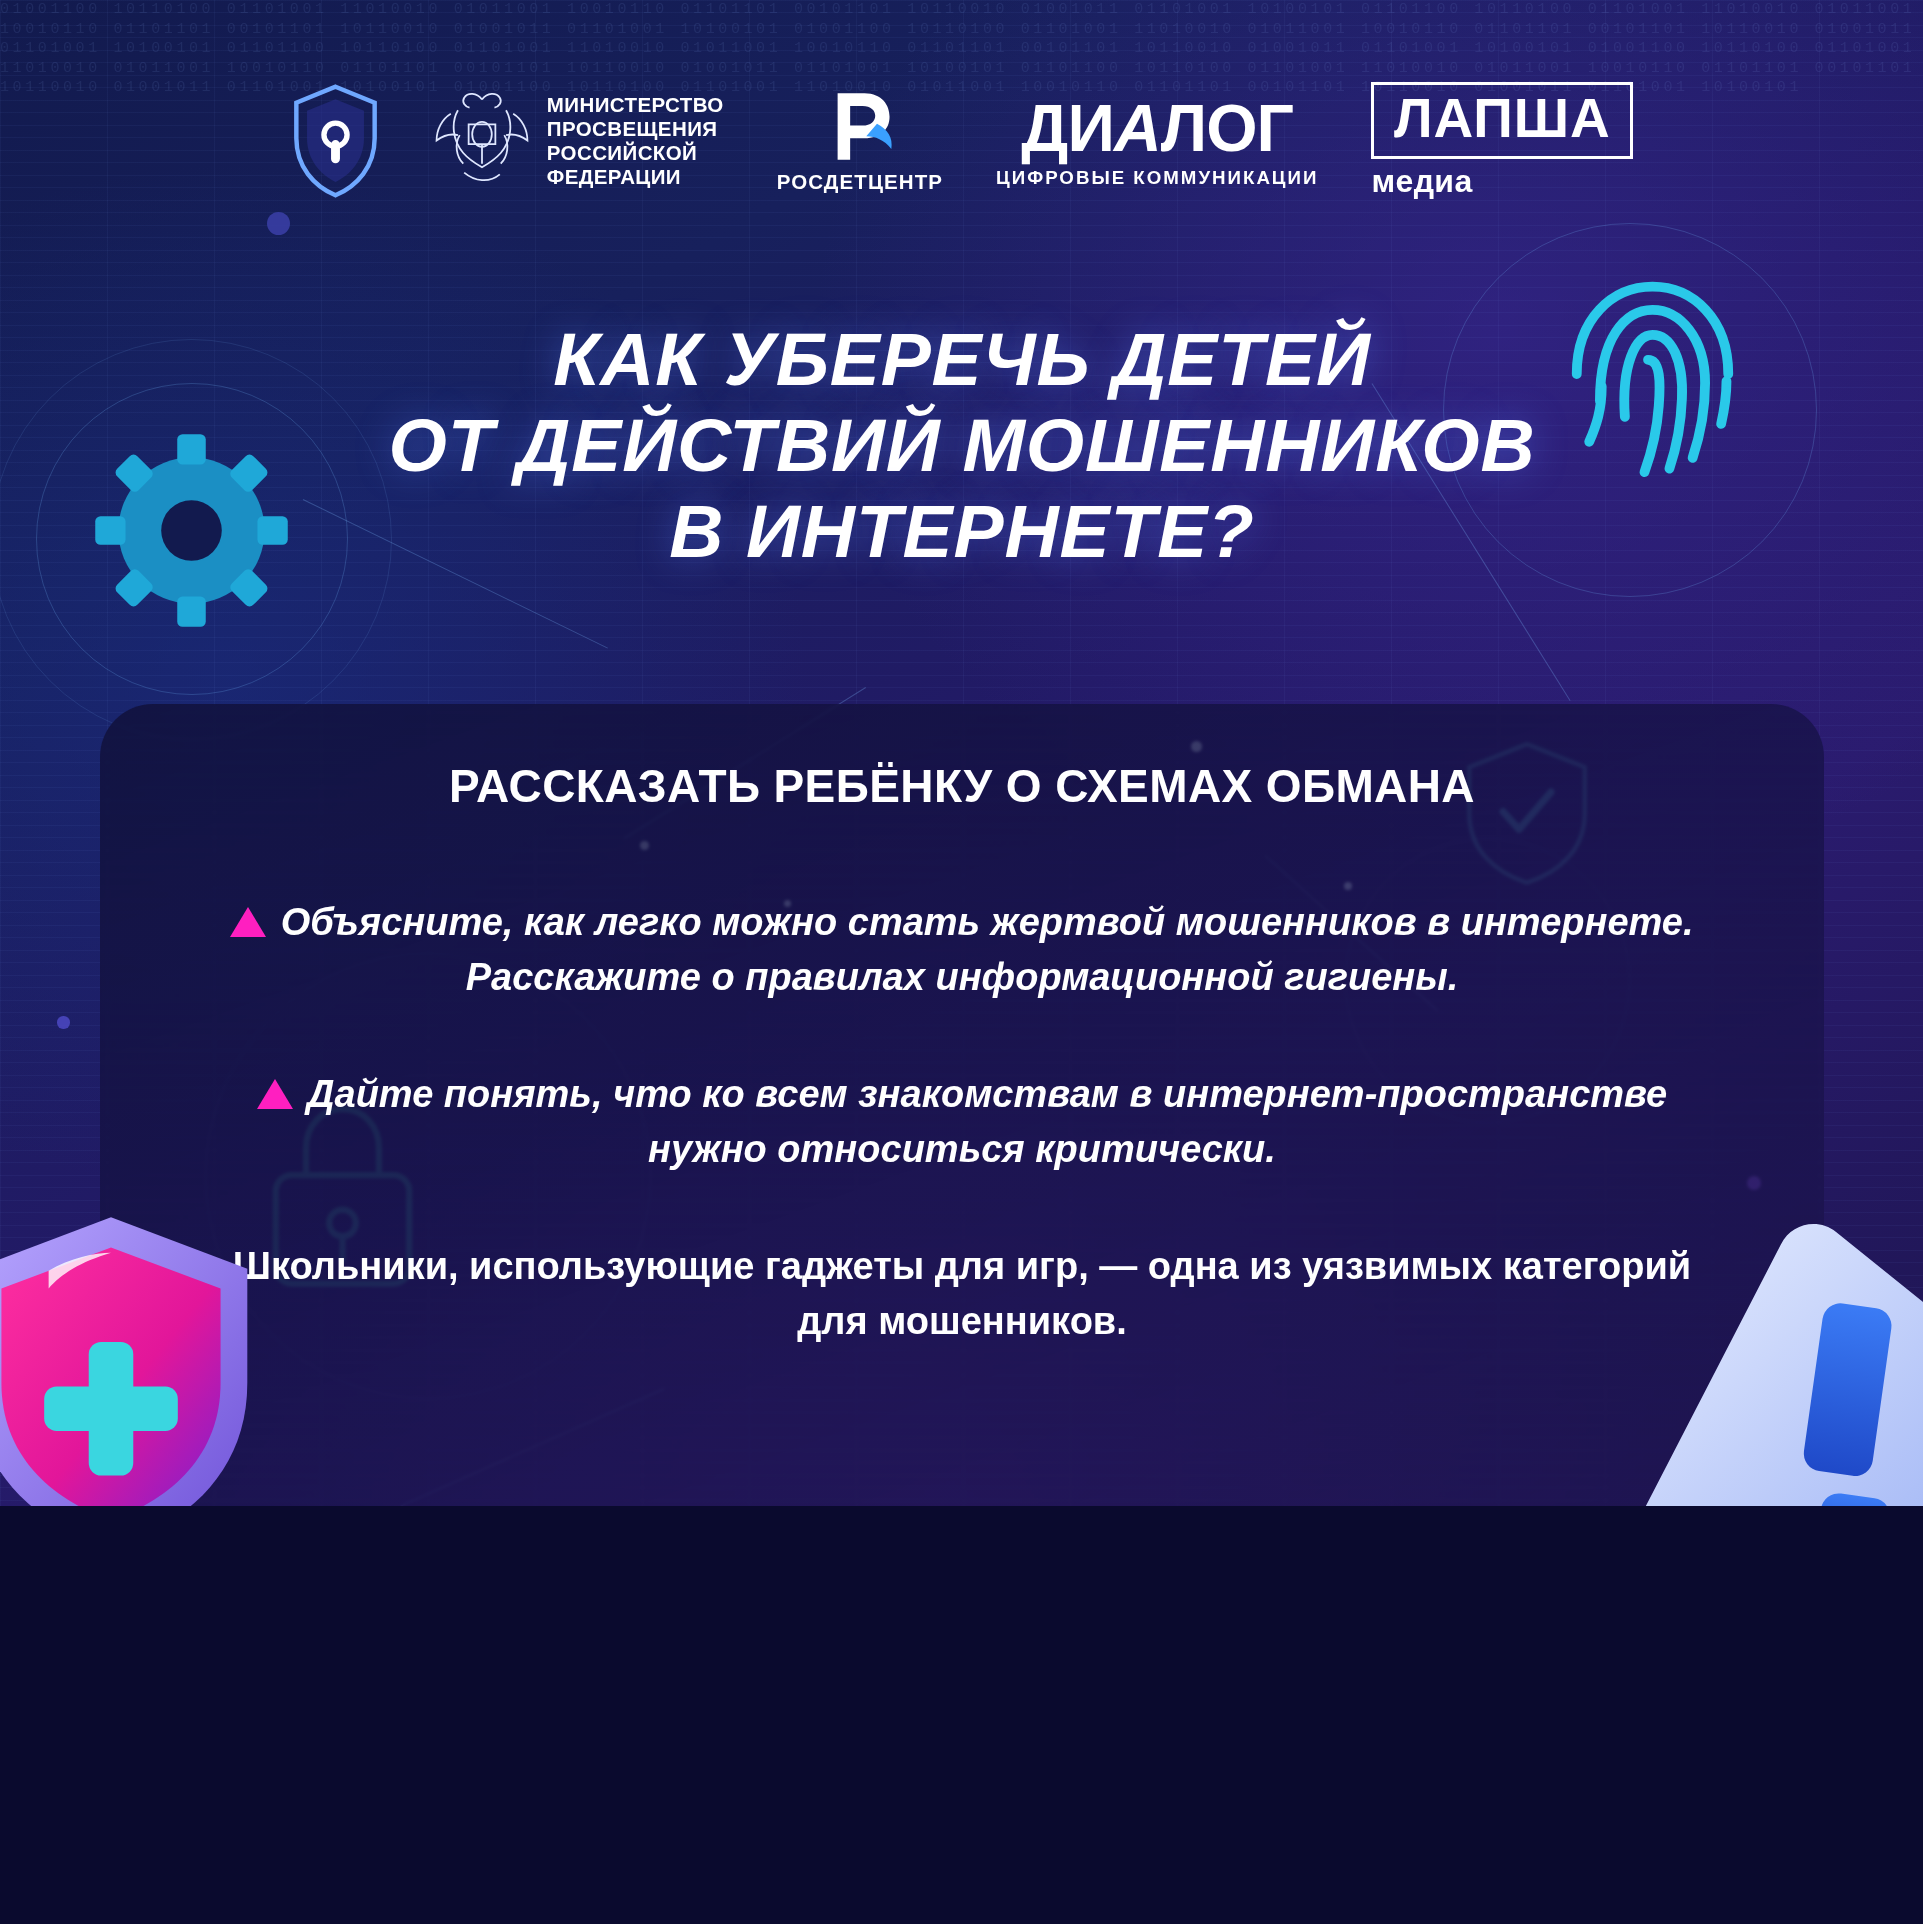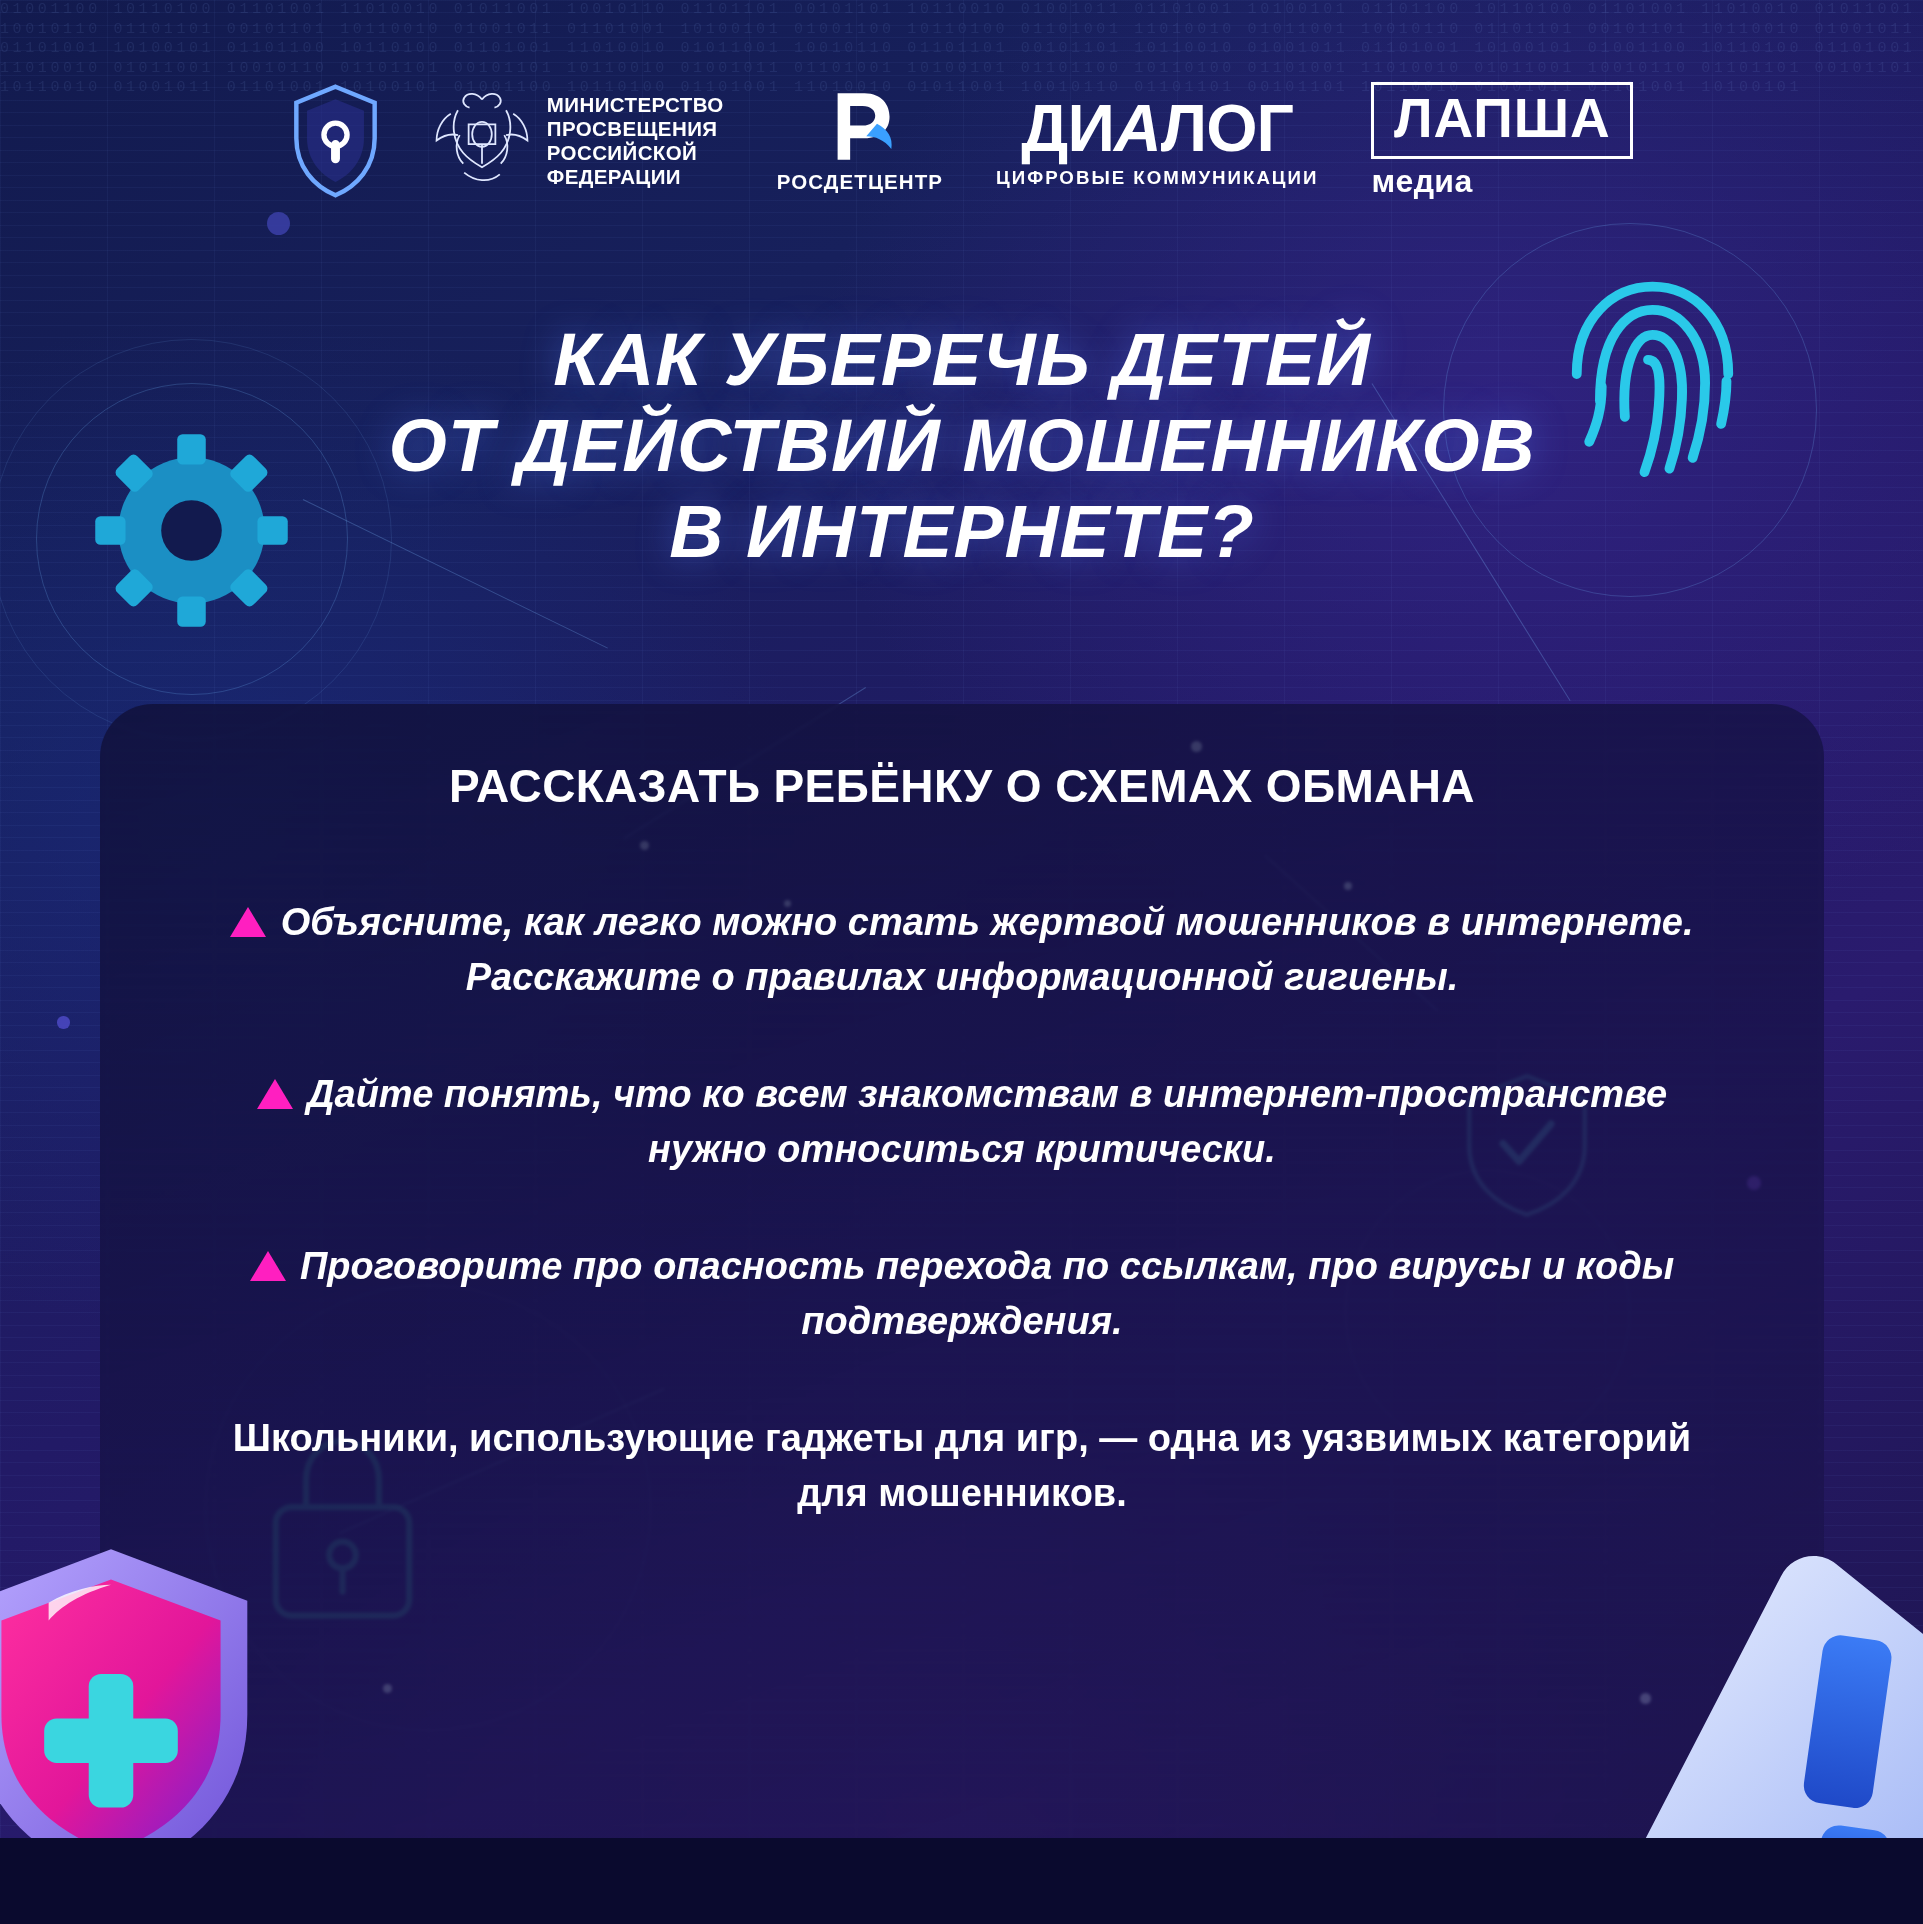--- a/index.html
+++ b/index.html
@@ -8,21 +8,21 @@
     width: 1924px;
     height: 1925px;
     overflow: hidden;
     font-family: "Liberation Sans", sans-serif;
     background: #0a0a2e;
   }
 
   .poster {
     position: relative;
     width: 1924px;
-    height: 1838px;
+    height: 1506px;
     background:
       radial-gradient(ellipse 980px 802px at 78% 22%, rgba(60,40,150,0.55) 0%, rgba(30,20,90,0) 70%),
       radial-gradient(ellipse 802px 713px at 12% 45%, rgba(25,45,130,0.55) 0%, rgba(15,20,70,0) 72%),
       radial-gradient(ellipse 1069px 624px at 50% 100%, rgba(70,35,140,0.5) 0%, rgba(20,15,70,0) 70%),
       linear-gradient(150deg, #121a4e 0%, #17205c 25%, #221a66 50%, #2a1b6e 70%, #1d1550 100%);
     overflow: hidden;
   }
 
   
   .scanlines {
@@ -341,23 +341,20 @@
     <div class="card-title">РАССКАЗАТЬ РЕБЁНКУ О СХЕМАХ ОБМАНА</div>
 
     <div class="bullet-row">
       <span class="tri"></span><span>Объясните, как легко можно стать жертвой мошенников в интернете. Расскажите о правилах информационной гигиены.</span>
     </div>
 
     <div class="bullet-row">
       <span class="tri"></span><span>Дайте понять, что ко всем знакомствам в интернет-пространстве нужно относиться критически.</span>
     </div>
 
-    <div class="bullet-row">
-      <span class="tri"></span><span>Проговорите про опасность перехода по ссылкам, про вирусы и коды подтверждения.</span>
-    </div>
 
     <div class="note">Школьники, использующие гаджеты для игр, — одна из уязвимых категорий для мошенников.</div>
   </div>
 
   <div class="shield-pink">
     <svg width="294" height="348" viewBox="0 0 330 390">
       <defs>
         <linearGradient id="pinkgrad" x1="0" y1="0" x2="1" y2="1">
           <stop offset="0%" stop-color="#ff2fa0"></stop>
           <stop offset="55%" stop-color="#e2169a"></stop>

